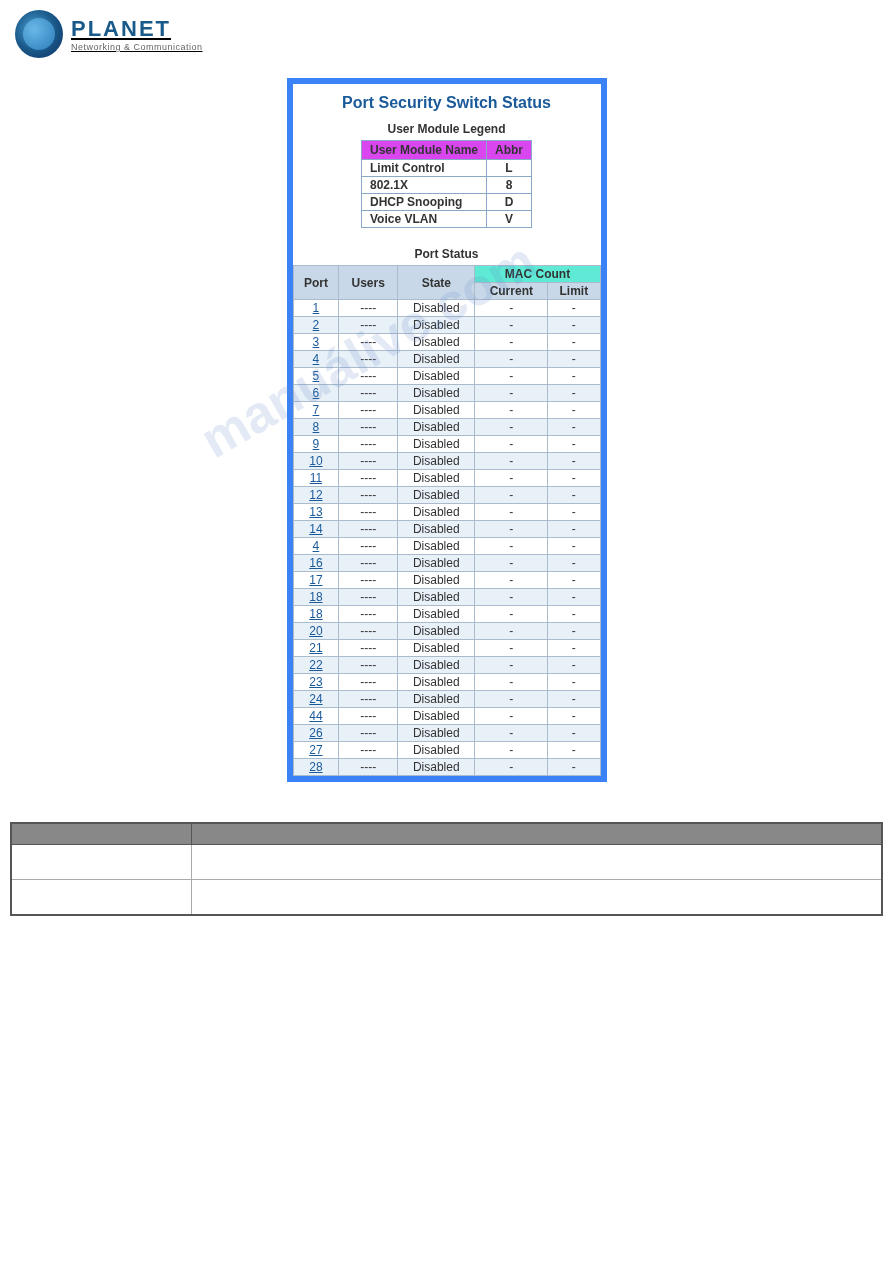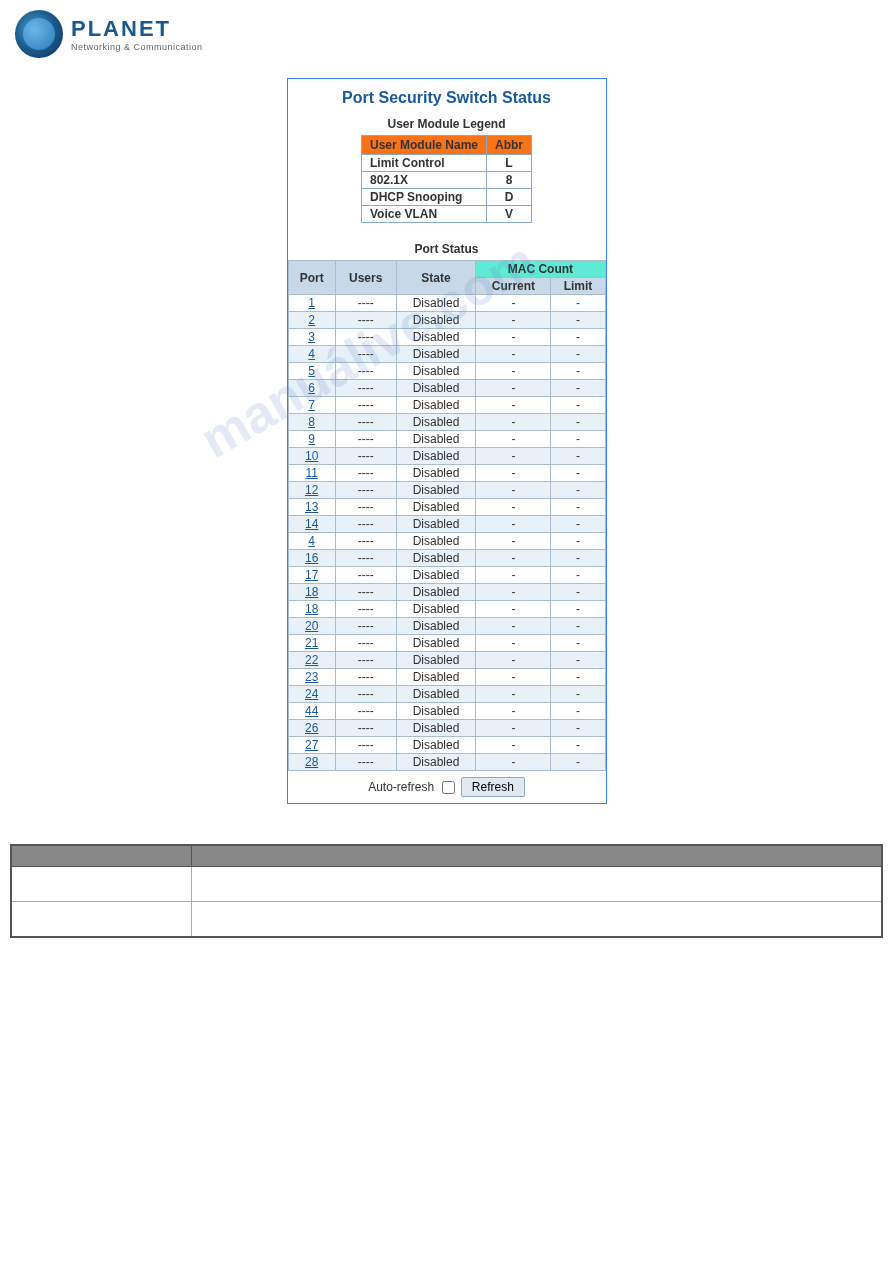--- a/index.html
+++ b/index.html
@@ -26,20 +26,21 @@
       pointer-events: none;
       white-space: nowrap;
       z-index: 10;
     }
 
     
     .logo-area {
       padding: 10px 15px;
       display: flex;
       align-items: center;
+      text-decoration: underline;
     }
     .logo-circle {
       width: 48px;
       height: 48px;
       border-radius: 50%;
       background: radial-gradient(circle at 40% 40%, #4a9fd4, #1a5a8a, #0d3060);
       display: flex;
       align-items: center;
       justify-content: center;
       margin-right: 8px;
@@ -75,21 +76,21 @@
     
     .main-content {
       display: flex;
       justify-content: center;
       padding: 10px 20px;
     }
 
     .panel {
       width: 320px;
       background: #fff;
-      border: 1px solid #3b82f6;
+      border: 6px solid #3b82f6;
     }
 
     .panel-title {
       background: #fff;
       text-align: center;
       padding: 10px 5px 5px 5px;
       font-size: 16px;
       font-weight: bold;
       color: #1a5a9a;
     }
@@ -102,21 +103,21 @@
       padding: 5px 0 4px 0;
     }
 
     
     .legend-table {
       margin: 0 auto 8px auto;
       border-collapse: collapse;
       font-size: 12px;
     }
     .legend-table th {
-      background: #f97316;
+      background: #d946ef;
       border: 1px solid #8aa8c8;
       padding: 2px 8px;
       text-align: left;
       color: #333;
       font-weight: bold;
     }
     .legend-table td {
       border: 1px solid #8aa8c8;
       padding: 1px 8px;
       color: #333;
@@ -465,27 +466,20 @@
           <tr class="alt-row">
       <td><a href="#">28</a></td>
       <td>----</td>
       <td>Disabled</td>
       <td>-</td>
       <td>-</td>
     </tr>
         </tbody>
     </table>
 
-    <div class="footer-row">
-      <label>
-        <span>Auto-refresh</span>
-        <input type="checkbox" style="">
-      </label>
-      <button class="refresh-btn">Refresh</button>
-    </div>
 
   </div>
 </div>
 
 <div class="bottom-section">
   <table class="bottom-table">
     <thead>
       <tr>
         <th>&nbsp;</th>
         <th>&nbsp;</th>

